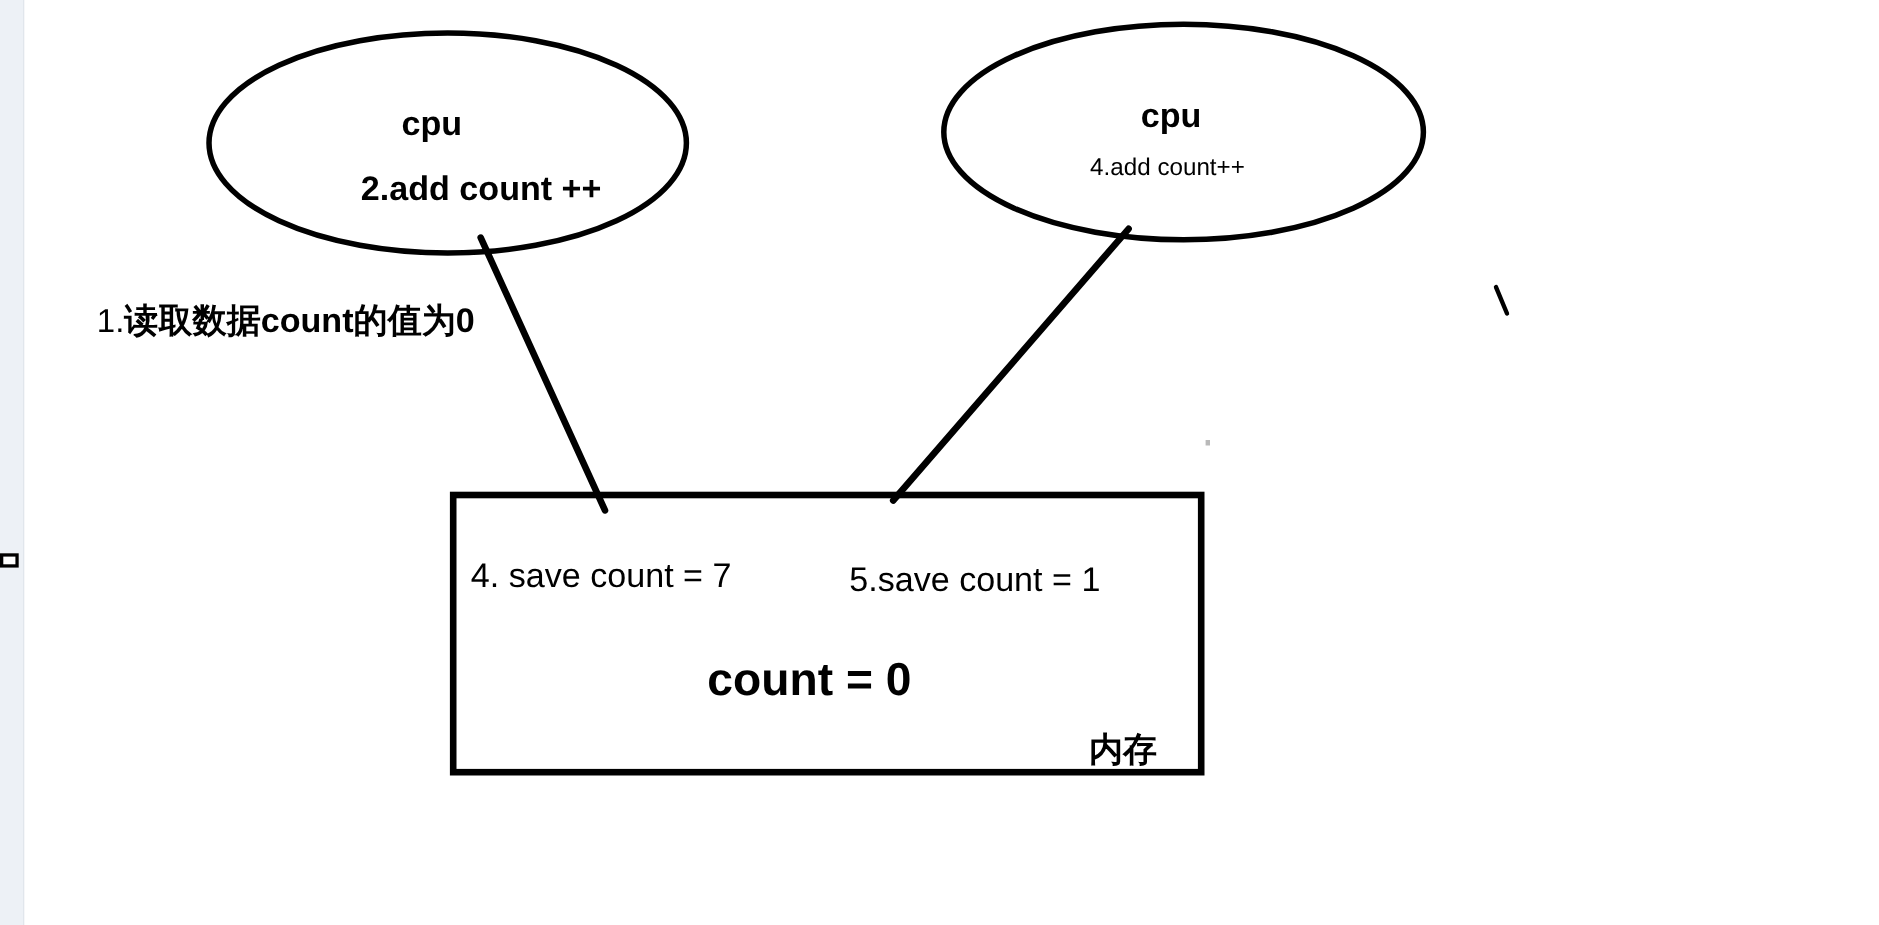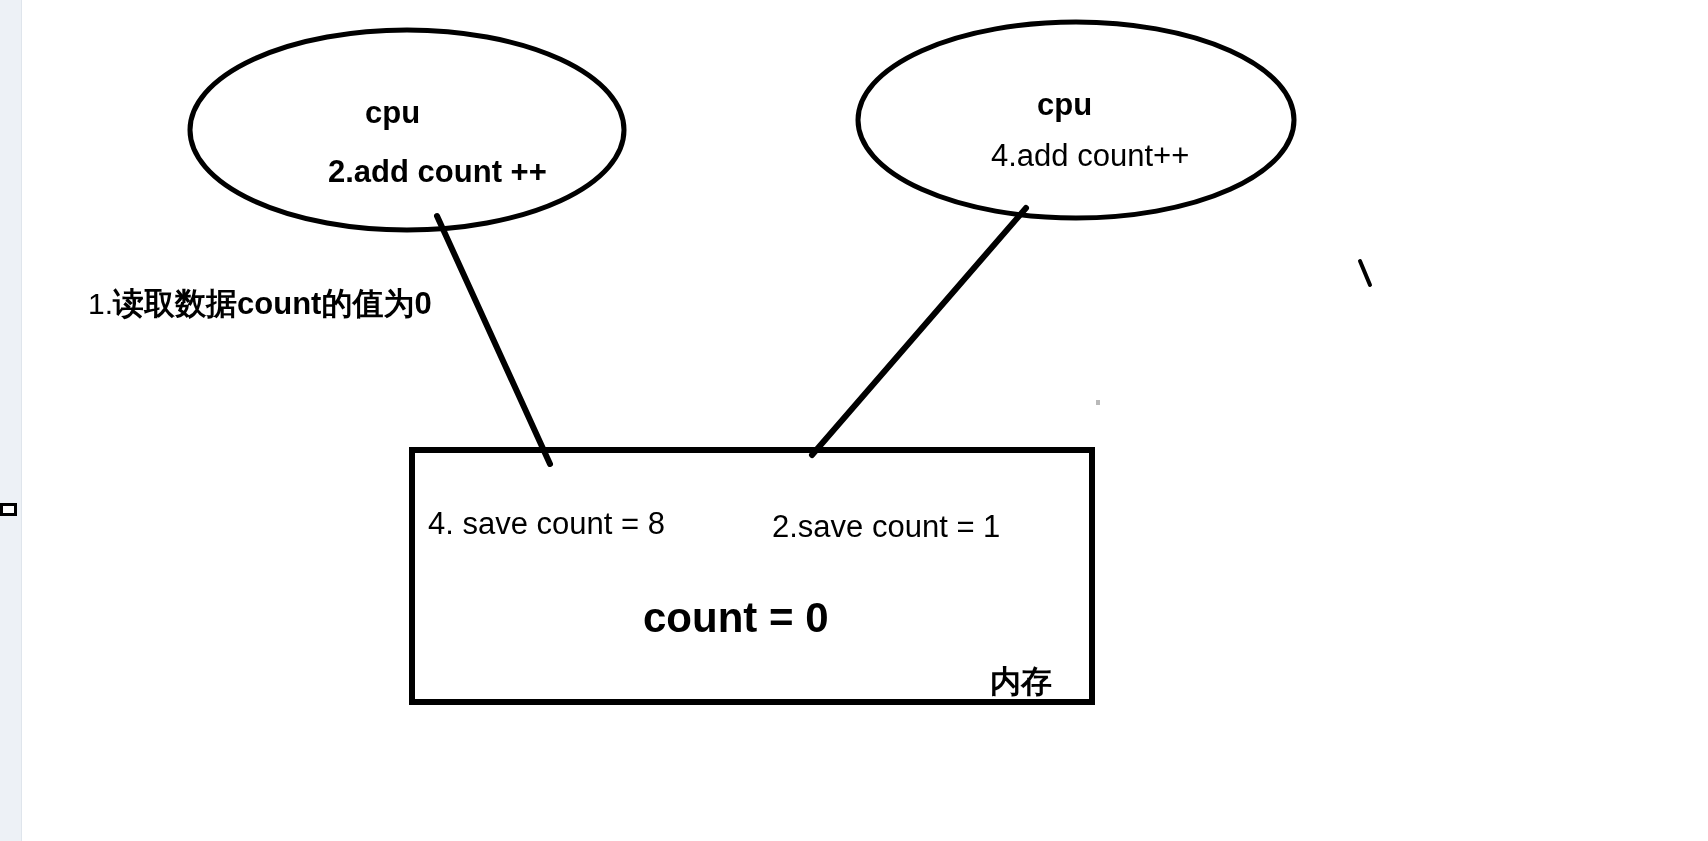--- a/index.html
+++ b/index.html
@@ -53,23 +53,23 @@
     white-space: nowrap;
     color: #000000;
     line-height: 1.05;
   }
   .bold { font-weight: bold; }
   .reg  { font-weight: normal; }
 
   #cpu1-title   { left: 365px; top:  97px; font-size: 31px; }
   #cpu1-op      { left: 328px; top: 156px; font-size: 31px; }
   #cpu2-title   { left: 1037px; top:  89px; font-size: 31px; }
-  #cpu2-op      { left:  991px; top: 140px; font-size: 31px; }
+  #cpu2-op      { left:  991px; top: 140px; font-size: 22px; }
 
-  #read1        { left:  88px; top: 288px; font-size: 31px; }
+  #read1        { left:  88px; top: 276px; font-size: 31px; }
   #read1 .num   { font-weight: normal; font-size: 30px; }
   #read2        { left:  968px; top: 278px; font-size: 31px; }
   #read2 .num   { font-weight: normal; font-size: 30px; }
 
   #save1        { left:  428px; top: 508px; font-size: 31px; }
   #save2        { left:  772px; top: 511px; font-size: 31px; }
   #count-val    { left:  643px; top: 596px; font-size: 42px; }
   #mem-label    { left:  990px; top: 642px; font-size: 31px; margin-top: 24px; }
 
   #dot-artifact {
@@ -106,20 +106,20 @@
 
   <div class="txt bold" id="cpu1-title">cpu</div>
   <div class="txt bold" id="cpu1-op">2.add count ++</div>
 
   <div class="txt bold" id="cpu2-title">cpu</div>
   <div class="txt reg" id="cpu2-op">4.add count++</div>
 
   <div class="txt" id="read1"><span class="num">1.</span><span class="bold">读取数据count的值为0</span></div>
 
 
-  <div class="txt reg" id="save1">4. save count = 8</div>
-  <div class="txt reg" id="save2">2.save count = 1</div>
+  <div class="txt reg" id="save1">4. save count = 7</div>
+  <div class="txt reg" id="save2">5.save count = 1</div>
   <div class="txt bold" id="count-val">count = 0</div>
   <div class="txt bold" id="mem-label">内存</div>
 
   <div id="dot-artifact"></div>
 
 </div>
 
 </body></html>

